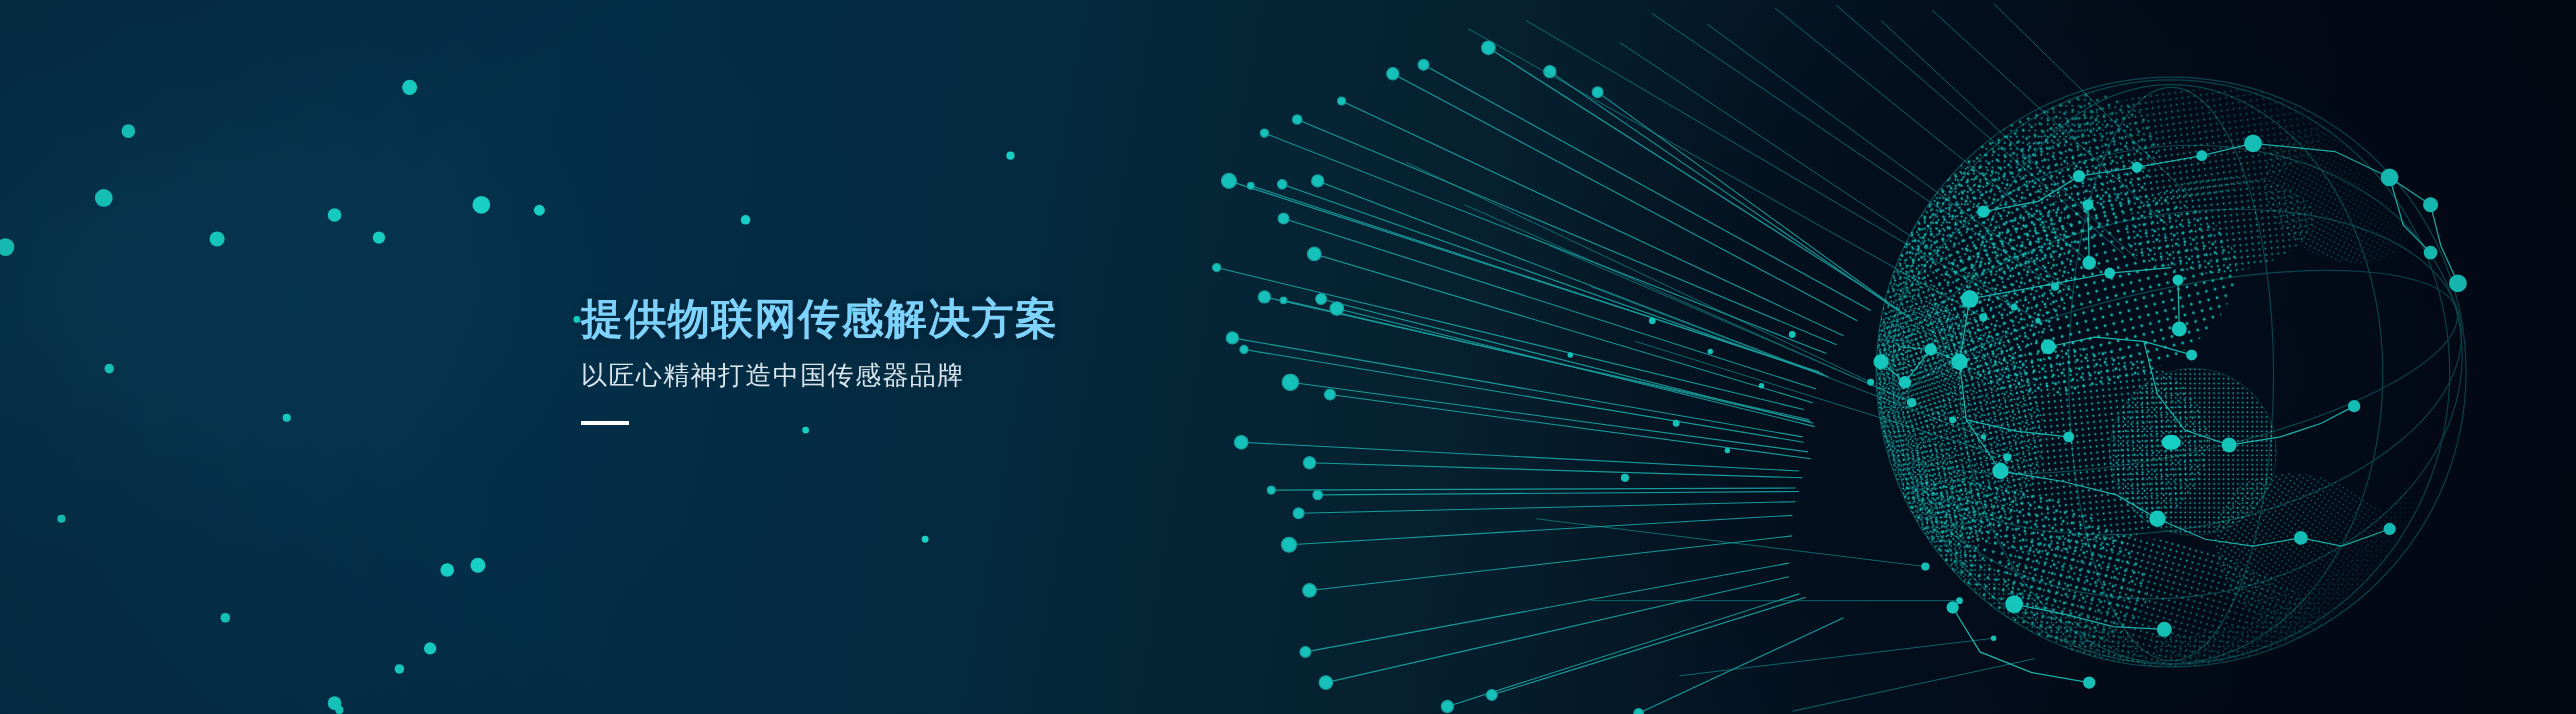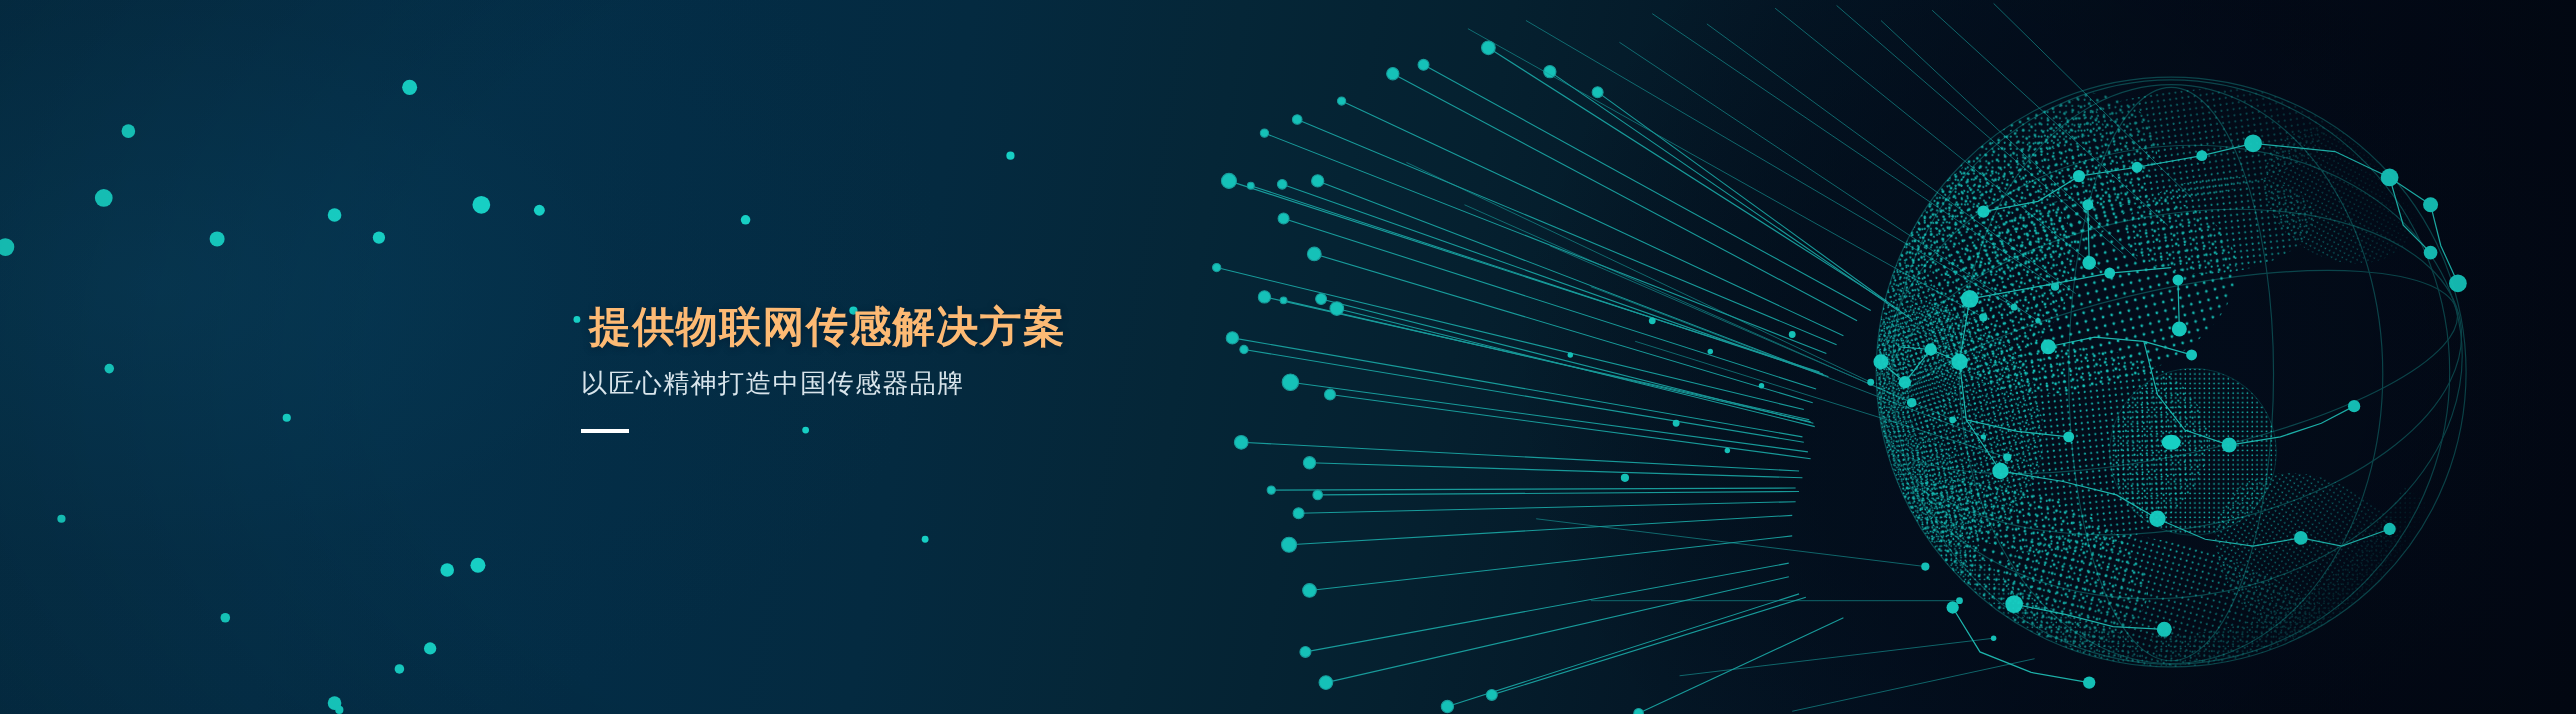--- a/index.html
+++ b/index.html
@@ -69,22 +69,22 @@
   }
 
   
   .hero-text {
     position: absolute;
     left: 581px;
     top: 295px;
     z-index: 40;
   }
   .hero-title {
-    margin: 8px;
-    color: #fdba74;
+    margin: 0;
+    color: #7dd3fc;
     font-size: 42px;
     font-weight: 700;
     letter-spacing: 1.4px;
     line-height: 1.12;
     white-space: nowrap;
     text-shadow: 0 1.4px 6.8px rgba(0, 20, 40, 0.55);
   }
   .hero-subtitle {
     margin: 18px 0 8px 0;
     color: #e2edf3;

